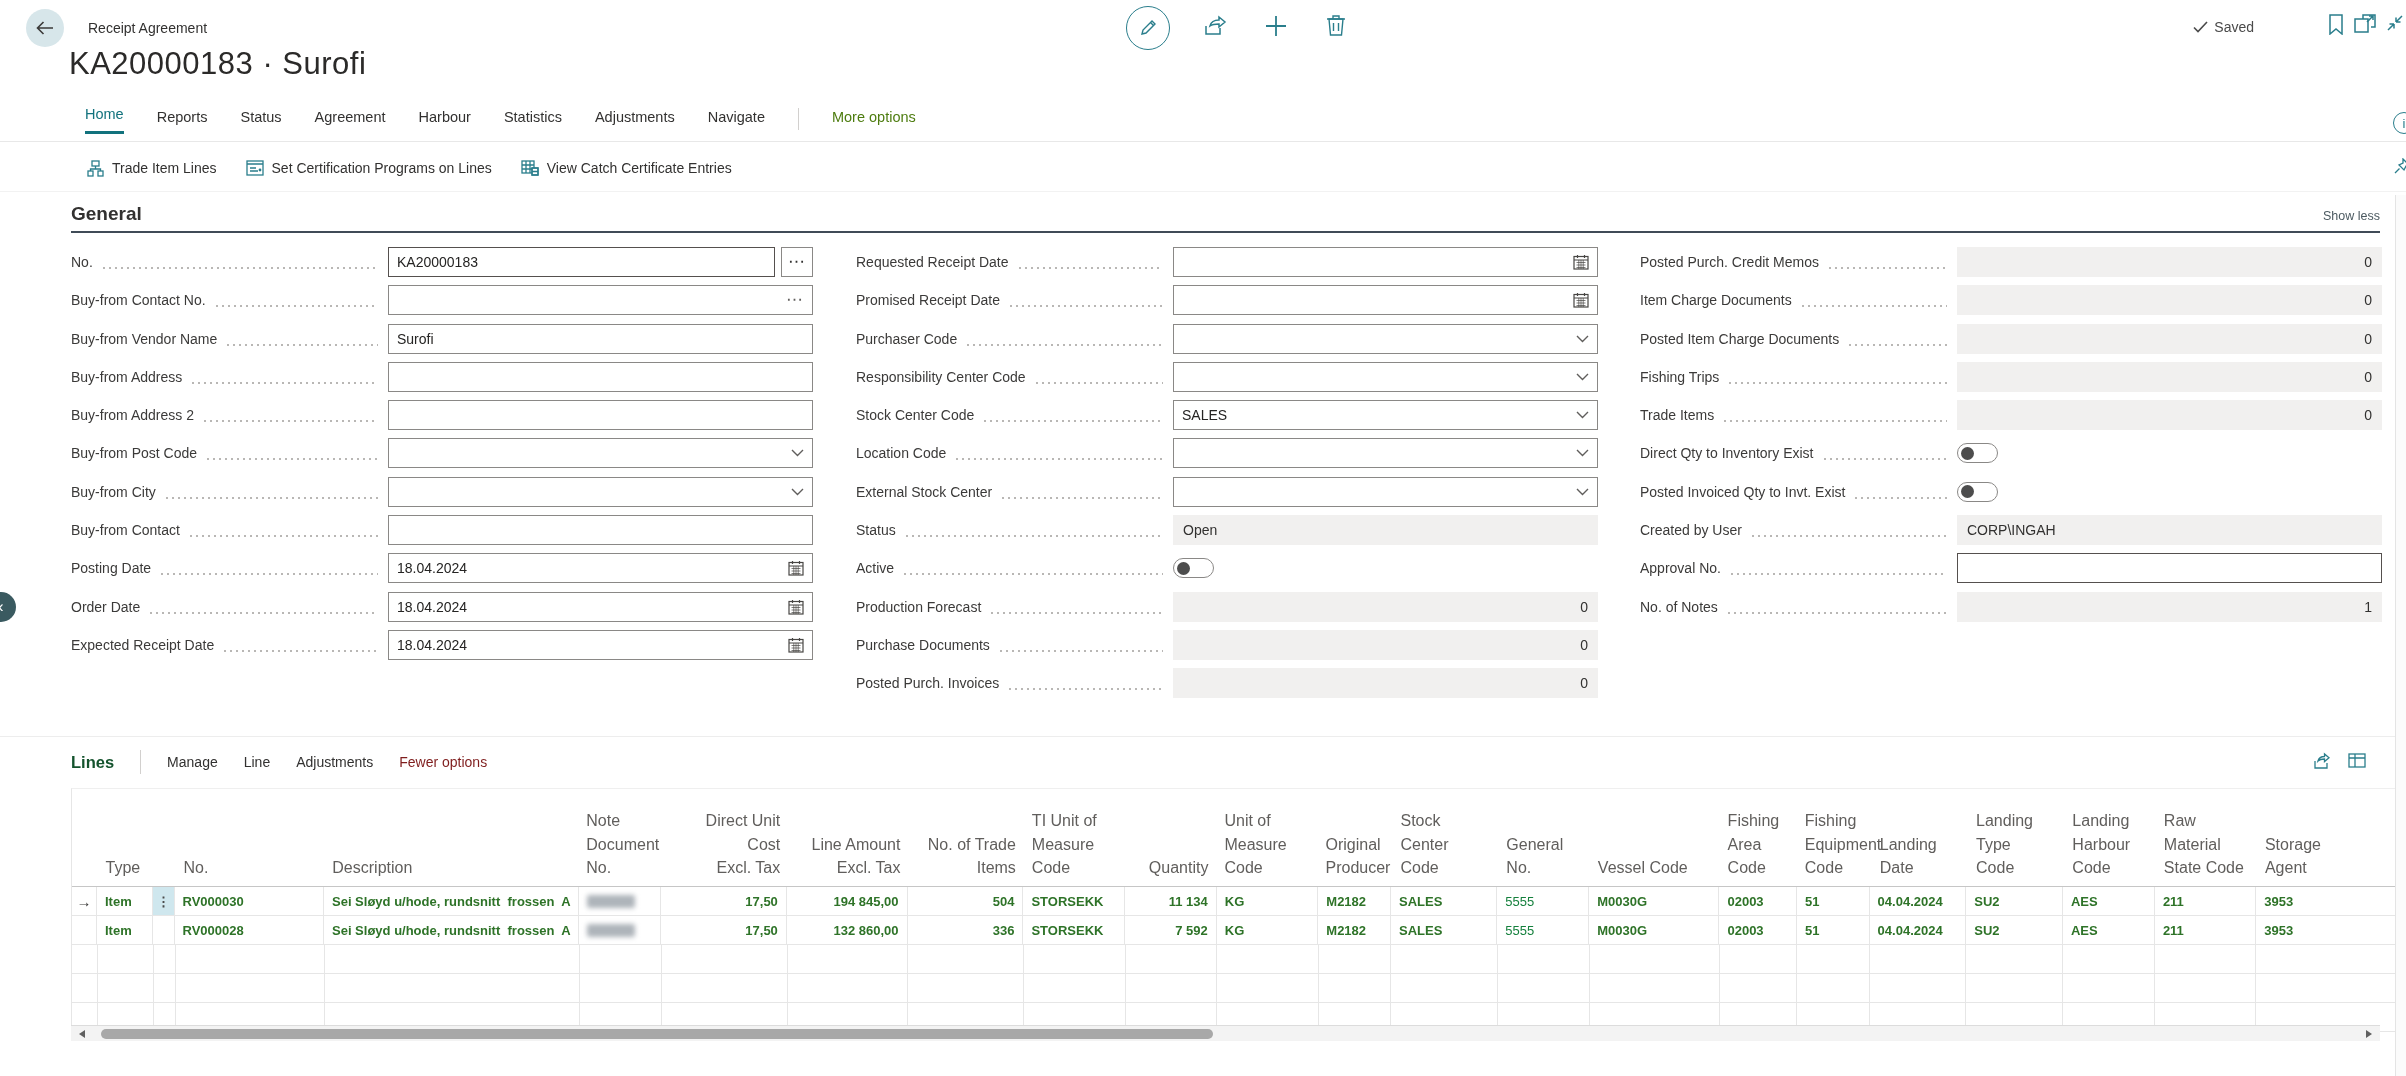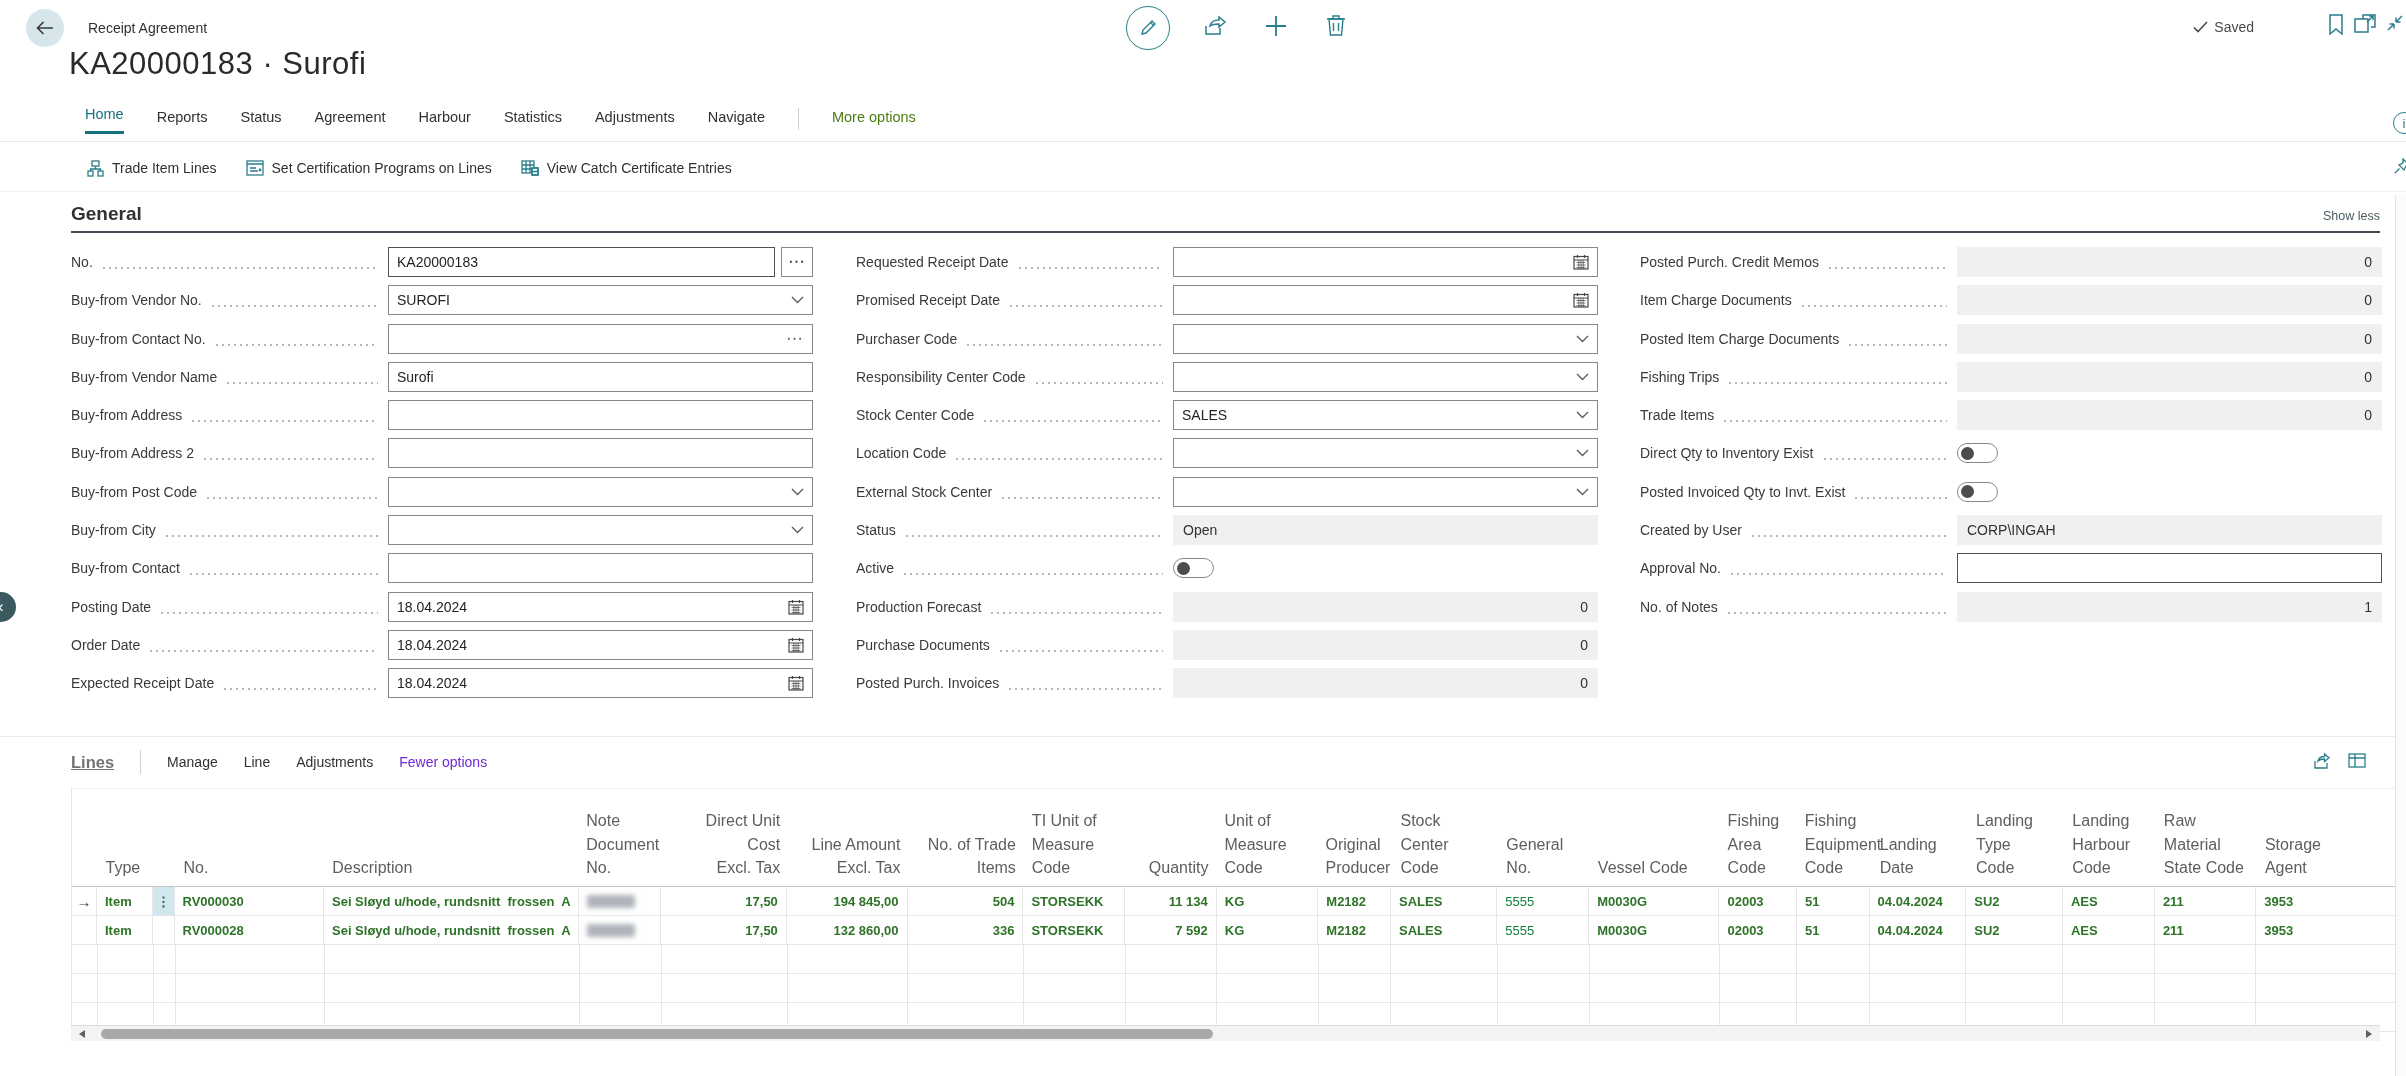--- a/index.html
+++ b/index.html
@@ -54,24 +54,24 @@
     align-items:center; justify-content:center; background:#fff; cursor:pointer; flex:none; }
   .ro { height:30px; background:#f1f0ef; display:flex; align-items:center; padding:0 10px; font-size:14px; width:100%; color:#323130; }
   .ro.num { justify-content:flex-end; }
   .toggle { width:41px; height:20px; border:1px solid #8a8886; border-radius:10px; position:relative;
     background:#fff; cursor:pointer; flex:none; }
   .toggle .knob { position:absolute; left:3px; top:2.5px; width:13px; height:13px; border-radius:50%; background:#4d4d4d; }
 
   
   #lines-sep { position:absolute; left:0; top:736px; width:2406px; height:1px; background:#ededed; }
   #lines-bar { position:absolute; left:71px; top:745px; height:34px; display:flex; align-items:center; gap:26px; }
-  #lines-title { font-size:16.5px; font-weight:700; color:#737373;text-decoration:underline; }
+  #lines-title { font-size:16.5px; font-weight:700; color:#14532d; }
   #lines-bar .vdiv { width:1px; height:24px; background:#d2d0ce; }
   .lines-menu-item { font-size:14px; color:#323130; cursor:pointer; }
-  #fewer-options { font-size:14px; color:#6d28d9; cursor:pointer; }
+  #fewer-options { font-size:14px; color:#7f1d1d; cursor:pointer; }
   #lines-icons { position:absolute; right:40px; top:752px; display:flex; gap:18px; }
 
   #grid-wrap { position:absolute; left:71px; top:788px; width:2330px; overflow:hidden; }
   #grid { border-left:1px solid #e6e6e6; border-top:1px solid #efefef; }
   .g-hrow, .g-row { display:flex; }
   .g-hcell { height:97px; display:flex; align-items:flex-end; padding:0 8px 7px 8px;
     font-size:16px; color:#605e5c; white-space:pre-line; line-height:1.45; cursor:pointer; }
   .g-hrow { border-bottom:1px solid #c6c6c6; }
   .g-cell { height:28px; border-right:1px solid #e6e6e6; display:flex; align-items:center;
     padding:0 8px; font-size:13px; font-weight:700; color:#2e7328; white-space:pre; overflow:hidden; }
@@ -220,34 +220,20 @@
 <div class="formcol" id="col-1" style="left:71px;">
     <div class="frow">
       <span class="flabel">No.</span>
       <span class="leader"></span>
       <div class="fld">
         <div class="inputbox focused" style="width: 390px;">
           <span class="val">KA20000183</span>
         </div>
         <div class="extbtn">
           <span class="ellipsis-txt">⋯</span>
-        </div>
-      </div>
-    </div>
-    <div class="frow">
-      <span class="flabel">Buy-from Vendor No.</span>
-      <span class="leader"></span>
-      <div class="fld">
-        <div class="inputbox">
-          <span class="val">SUROFI</span>
-          <span class="rightglyph">
-            <svg width="13" height="8" viewBox="0 0 13 8" fill="none" stroke="#605e5c" stroke-width="1.4">
-              <path d="m1 1 5.5 5.5L12 1"></path>
-            </svg>
-          </span>
         </div>
       </div>
     </div>
     <div class="frow">
       <span class="flabel">Buy-from Contact No.</span>
       <span class="leader"></span>
       <div class="fld">
         <div class="inputbox">
           <span class="val"></span>
           <span class="rightglyph ellipsis-txt">⋯</span>

